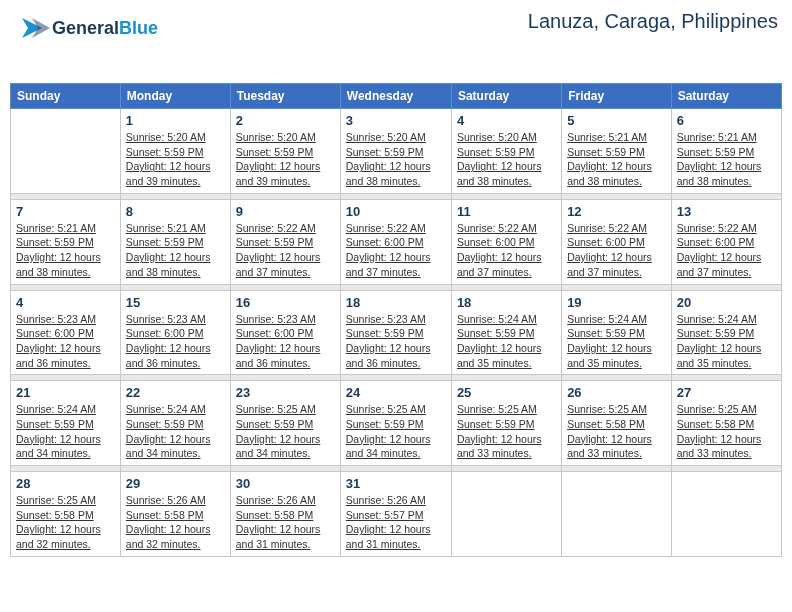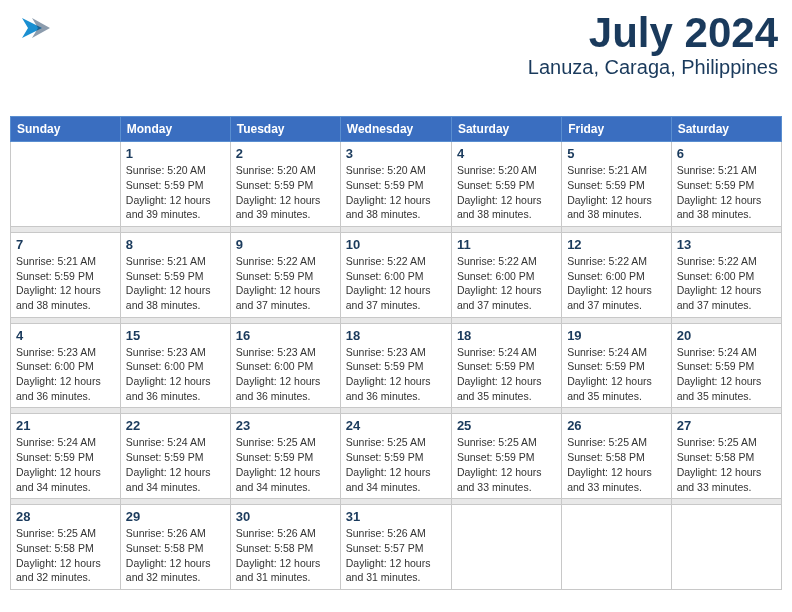--- a/index.html
+++ b/index.html
@@ -66,20 +66,21 @@
       font-size: 13px;
       font-weight: bold;
       color: #1a3a5c;
       display: block;
       margin-bottom: 2px;
     }
     .day-info {
       font-size: 10.5px;
       color: #333;
       line-height: 1.4;
+      text-decoration: underline;
     }
     .empty-row td {
       height: 6px;
       background: #e8e8e8 !important;
       border: 1px solid #c8c8c8;
       padding: 0;
     }
     .logo-wrapper {
       display: flex;
       align-items: center;
@@ -100,24 +101,28 @@
 <body>
 
 <div class="header">
   <div class="logo">
     <div class="logo-wrapper">
       <svg width="36" height="36" viewBox="0 0 36 36">
 
         <polygon points="8,8 28,18 8,28 14,18" fill="#1a8fd1"></polygon>
         <polygon points="18,8 36,18 18,28 24,18" fill="#1a3a5c" opacity="0.5"></polygon>
       </svg>
+      <div>
+        <div>
+          <span class="logo-text-general">General</span><span class="logo-text-blue">Blue</span>
+        </div>
+      </div>
     </div>
   </div>
   <div class="title-block">
-    <div class="month-title">July 2024</div>
     <div class="location-title">Lanuza, Caraga, Philippines</div>
   </div>
 </div>
 
 <table class="calendar">
   <thead>
     <tr id="header-row">
         <th>Sunday</th>
         <th>Monday</th>
         <th>Tuesday</th>

